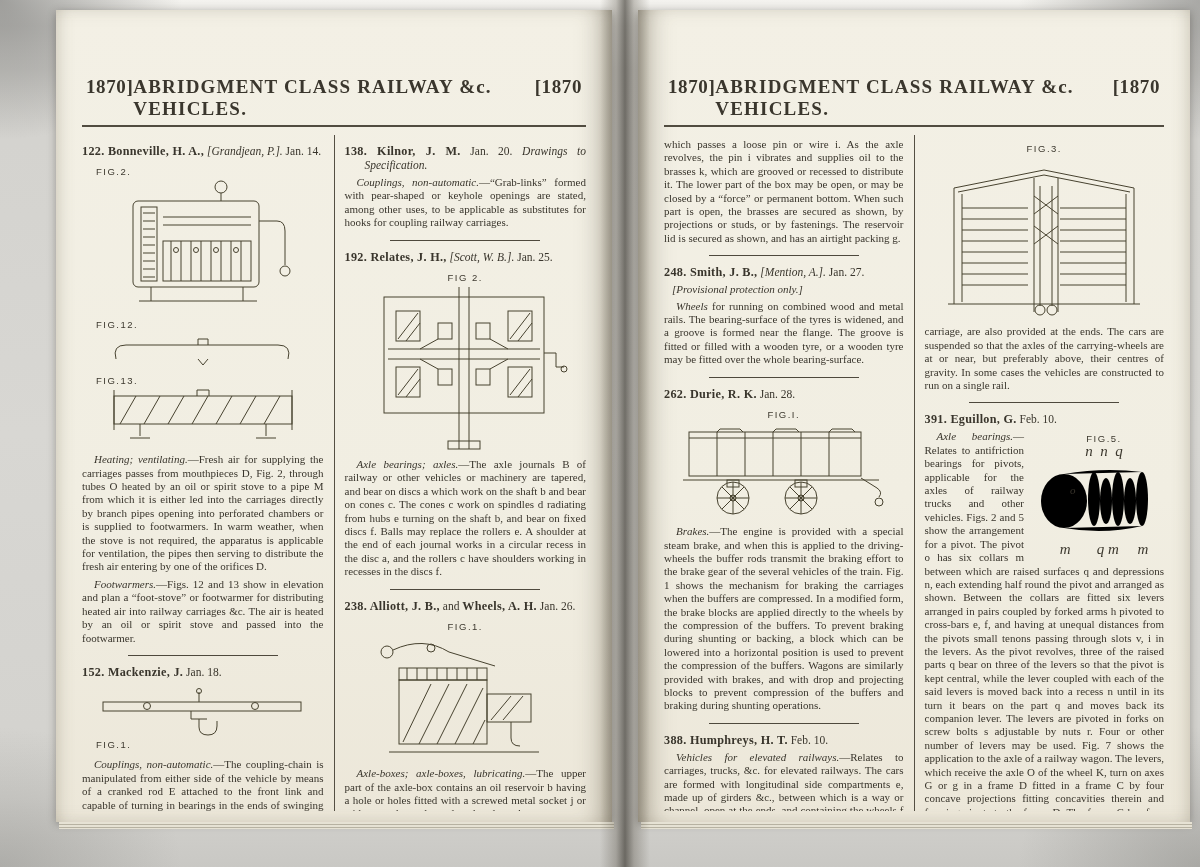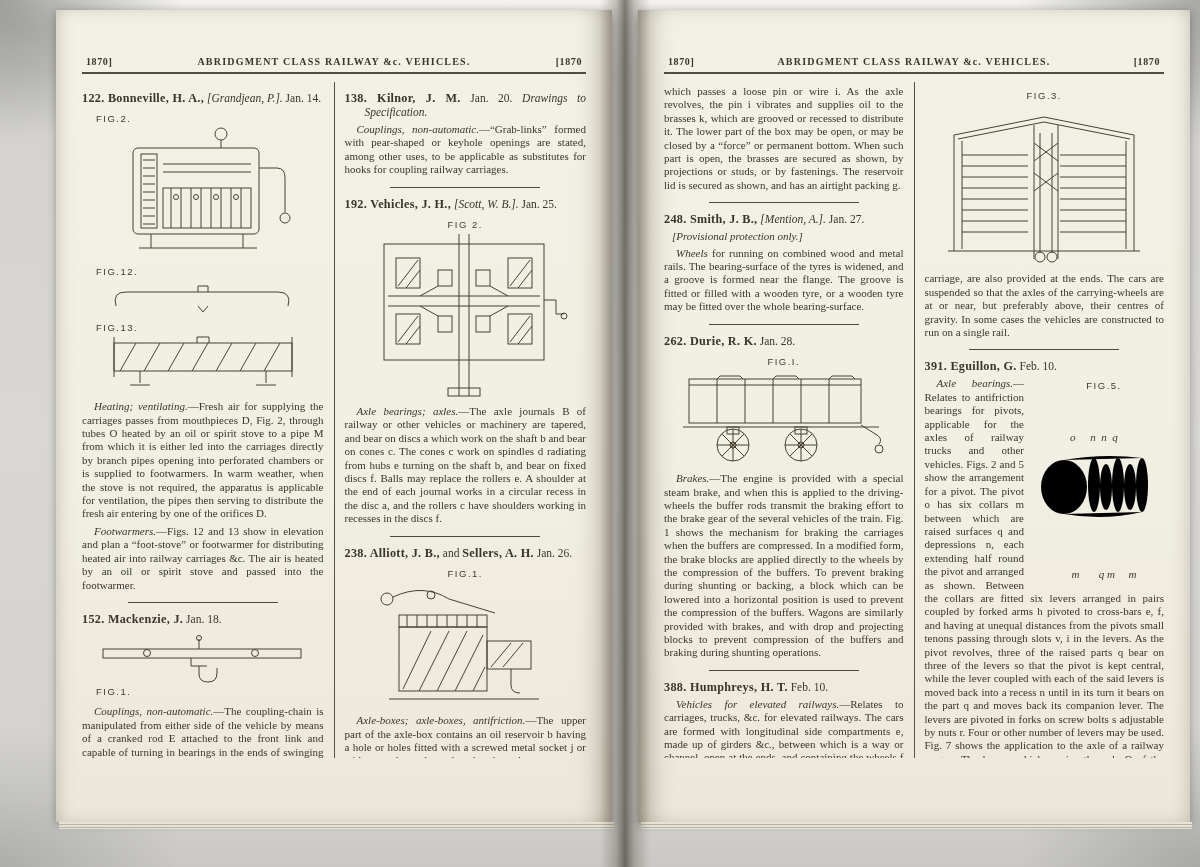--- a/index.html
+++ b/index.html
@@ -17,40 +17,40 @@
     background:linear-gradient(180deg,#f3f0e5 0%,#f1eee2 60%,#ece7d9 100%);}
   .page-left{left:56px;width:556px;
     box-shadow:inset -22px 0 28px -16px rgba(70,60,42,.55), inset 12px 0 16px -10px rgba(115,105,82,.30), 0 2px 8px rgba(40,36,28,.35);}
   .page-right{left:638px;width:552px;
     box-shadow:inset 22px 0 28px -16px rgba(70,60,42,.55), inset -12px 0 16px -10px rgba(115,105,82,.30), 0 2px 8px rgba(40,36,28,.35);}
   .page::after{content:"";position:absolute;left:3px;right:-2px;bottom:-7px;height:7px;
     background:repeating-linear-gradient(180deg,#e6e2d4 0 2px,#b7b2a2 2px 3px);}
   .gutter{position:absolute;left:600px;top:0;width:50px;height:867px;z-index:3;
     background:linear-gradient(90deg,rgba(52,45,32,0) 0%,rgba(52,45,32,.26) 32%,rgba(28,24,16,.55) 50%,rgba(52,45,32,.26) 68%,rgba(52,45,32,0) 100%);}
   .pg-header{display:flex;align-items:baseline;padding:46px 30px 0 30px;font-weight:bold;
-    font-size:10px;letter-spacing:.6px;color:#3a362d;font-family:Liberation Serif, serif;}
-  .pg-header .hc{flex:1;text-align:center;letter-spacing:1.2px;}
+    font-size:19px;letter-spacing:.6px;color:#3a362d;font-family:Liberation Serif, serif;}
+  .pg-header .hc{flex:1;text-align:left;letter-spacing:1.2px;margin-top:20px;}
   .header-rule{border-top:2px solid #514c40;margin:5px 26px 8px 26px;height:0;}
   .cols{display:flex;height:676px;overflow:hidden;padding:0 16px;}
   .col{flex:1;padding:0 10px;font-size:11px;line-height:13.4px;text-align:justify;
     color:#39352c;}
   .col + .col{border-left:1px solid #544f43;}
   .page-num{position:absolute;bottom:16px;left:0;right:0;text-align:center;font-size:11.5px;color:#3a362d;}
   .entry-head{font-size:11.5px;line-height:14px;margin:9px 0 4px 0;padding-left:20px;text-indent:-20px;}
   .entry-head b{font-size:12.2px;letter-spacing:.3px;}
   .para{text-indent:12px;margin:3px 0 4px 0;}
   .divider{width:150px;margin:10px auto 9px auto;border-top:1px solid #4e493d;height:0;}
   .note-line{font-style:italic;margin:0 0 3px 0;padding-left:8px;}
   .figure{margin:7px 0;text-align:center;}
   .fig-label{font-size:9.5px;letter-spacing:1.5px;color:#3c382e;font-family:"Liberation Sans","DejaVu Sans",sans-serif;}
   .fig-label.left{text-align:left;padding-left:14px;}
   .figure svg{display:block;margin:1px auto 0 auto;}
   .figure svg *{stroke:#47422f;fill:none;stroke-width:1;}
   .fig5{float:right;width:132px;margin:2px 0 4px 8px;text-align:center;position:relative;}
-  .letters{font-style:italic;font-size:11px;white-space:pre;display:block;line-height:11px;color:#3c382e;margin-top:39px;}
+  .letters{font-style:italic;font-size:15px;white-space:pre;display:block;line-height:11px;color:#3c382e;}
   .fig5 .o-label{position:absolute;left:26px;top:52px;font-style:italic;font-size:11px;}
 </style>
 </head>
 <body>
 
 <div class="photo">
 
   <div class="page page-left">
     <div class="pg-header">
       <span>1870]</span>
@@ -138,21 +138,21 @@
         <p class="entry-head">
           <b><span>138.</span> <span>Kilnor, J. M.</span></b>
           <span>Jan. 20.</span>
           <i>Drawings to Specification.</i>
         </p>
         <p class="para"><i>Couplings, non-automatic.</i><span>—“Grab-links” formed with pear-shaped or keyhole openings are stated, among other uses, to be applicable as substitutes for hooks for coupling railway carriages.</span></p>
 
         <div class="divider"></div>
 
         <p class="entry-head">
-          <b><span>192.</span> <span>Vehicles, J. H.,</span></b>
+          <b><span>192.</span> <span>Relates, J. H.,</span></b>
           <i>[Scott, W. B.].</i>
           <span>Jan. 25.</span>
         </p>
 
         <div class="figure">
           <div class="fig-label">FIG 2.</div>
           <svg width="210" height="166" viewBox="0 0 210 166">
             <path d="M99 2 v162 M109 2 v162"></path>
             <rect x="24" y="12" width="160" height="116"></rect>
             <path d="M28 64 h152 M28 74 h152"></path>
@@ -175,42 +175,42 @@
           </svg>
         </div>
 
         <p class="para"><i>Axle bearings; axles.</i><span>—The axle journals B of railway or other vehicles or machinery are tapered, and bear on discs a which work on the shaft b and bear on cones c. The cones c work on spindles d radiating from hubs e turning on the shaft b, and bear on fixed discs f. Balls may replace the rollers e. A shoulder at the end of each journal works in a circular recess in the disc a, and the rollers c have shoulders working in recesses in the discs f.</span></p>
 
         <div class="divider"></div>
 
         <p class="entry-head">
           <b><span>238.</span> <span>Alliott, J. B.,</span></b>
           <span>and</span>
-          <b><span>Sellers, A. H.</span></b>
+          <b><span>Wheels, A. H.</span></b>
           <span>Jan. 26.</span>
         </p>
 
         <div class="figure">
           <div class="fig-label">FIG.1.</div>
           <svg width="200" height="126" viewBox="0 0 200 126">
             <circle cx="22" cy="18" r="6"></circle>
             <path d="M28 16 q30 -14 56 2 l46 14"></path>
             <circle cx="66" cy="14" r="4"></circle>
             <rect x="34" y="34" width="88" height="12"></rect>
             <path d="M42 34 v12 M52 34 v12 M62 34 v12 M72 34 v12 M82 34 v12 M92 34 v12 M102 34 v12 M112 34 v12"></path>
             <rect x="34" y="46" width="88" height="64"></rect>
             <path d="M38 108 l28 -58 M54 110 l30 -60 M72 110 l30 -60 M90 110 l28 -56 M108 110 l12 -24"></path>
             <rect x="122" y="60" width="44" height="28"></rect>
             <path d="M126 86 l20 -24 M138 86 l20 -24"></path>
             <path d="M146 88 v16 q0 8 9 8"></path>
             <path d="M24 118 h150"></path>
           </svg>
         </div>
 
-        <p class="para"><i>Axle-boxes; axle-boxes, antifriction.</i><span>—The upper part of the axle-box contains an oil reservoir b having a hole or holes fitted with a screwed metal socket j or with a metal-cased wooden plug through</span></p>
+        <p class="para"><i>Axle-boxes; axle-boxes, lubricating.</i><span>—The upper part of the axle-box contains an oil reservoir b having a hole or holes fitted with a screwed metal socket j or with a metal-cased wooden plug through</span></p>
       </div>
     </div>
 
   </div>
 
   <div class="gutter"></div>
 
   <div class="page page-right">
     <div class="pg-header">
       <span>1870]</span>

